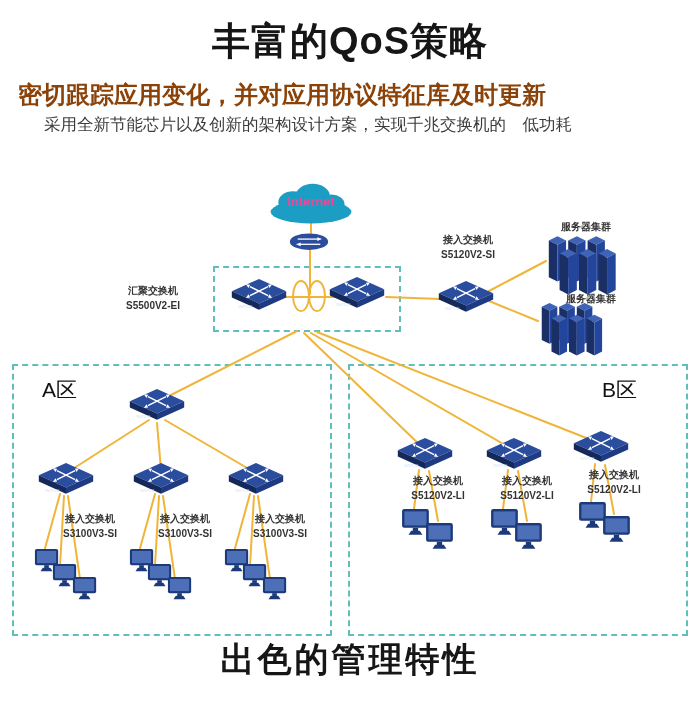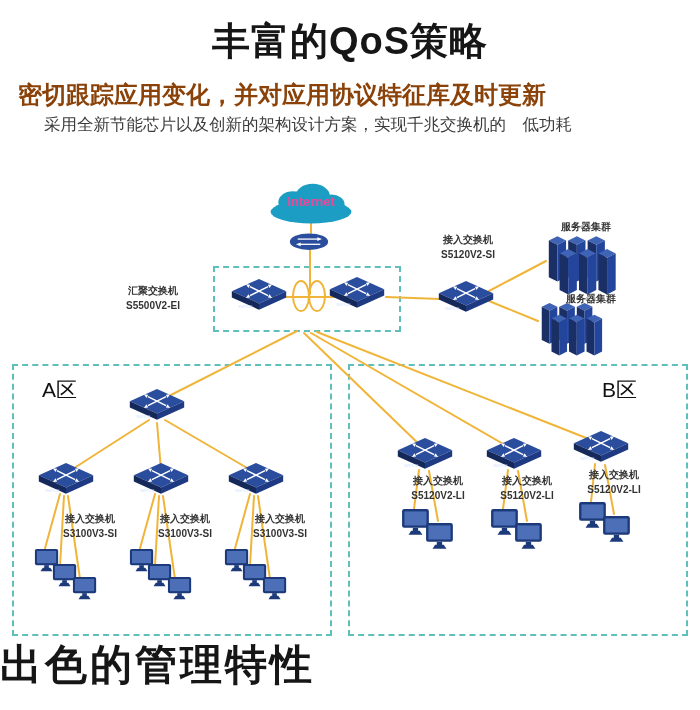--- a/index.html
+++ b/index.html
@@ -19,22 +19,22 @@
   .slot{position:absolute;z-index:2}
   .slot svg{width:100%;height:auto;display:block}
   .cloud-wrap{position:absolute;z-index:2}
   .cloud-wrap svg{display:block}
   .cloud-text{position:absolute;left:0;right:0;top:14px;text-align:center;
               color:#ec4899;font-size:13px;font-weight:700;z-index:3}
   .dev-label{position:absolute;z-index:3;font-size:10px;font-weight:700;color:#333;
              text-align:center;line-height:1.5}
   .dev-label span{display:block}
   .zone-label{position:absolute;z-index:3;font-size:21px;color:#111;font-weight:500}
-  .foot-title{position:absolute;left:0;right:0;top:637px;
-              font-size:42px;font-weight:700;color:#161616;letter-spacing:3px}
+  .foot-title{position:absolute;left:0;right:0;top:637px;text-align:center;
+              font-size:34px;font-weight:700;color:#161616;letter-spacing:3px}
   .foot-sub{position:absolute;left:0;right:0;top:683px;text-align:center;
             font-size:19px;font-weight:700;color:#8a4209}
 </style>
 </head>
 <body>
 
 <div class="page">
 
   <div class="title">丰富的QoS策略</div>
   <div class="subtitle">密切跟踪应用变化，并对应用协议特征库及时更新</div>

